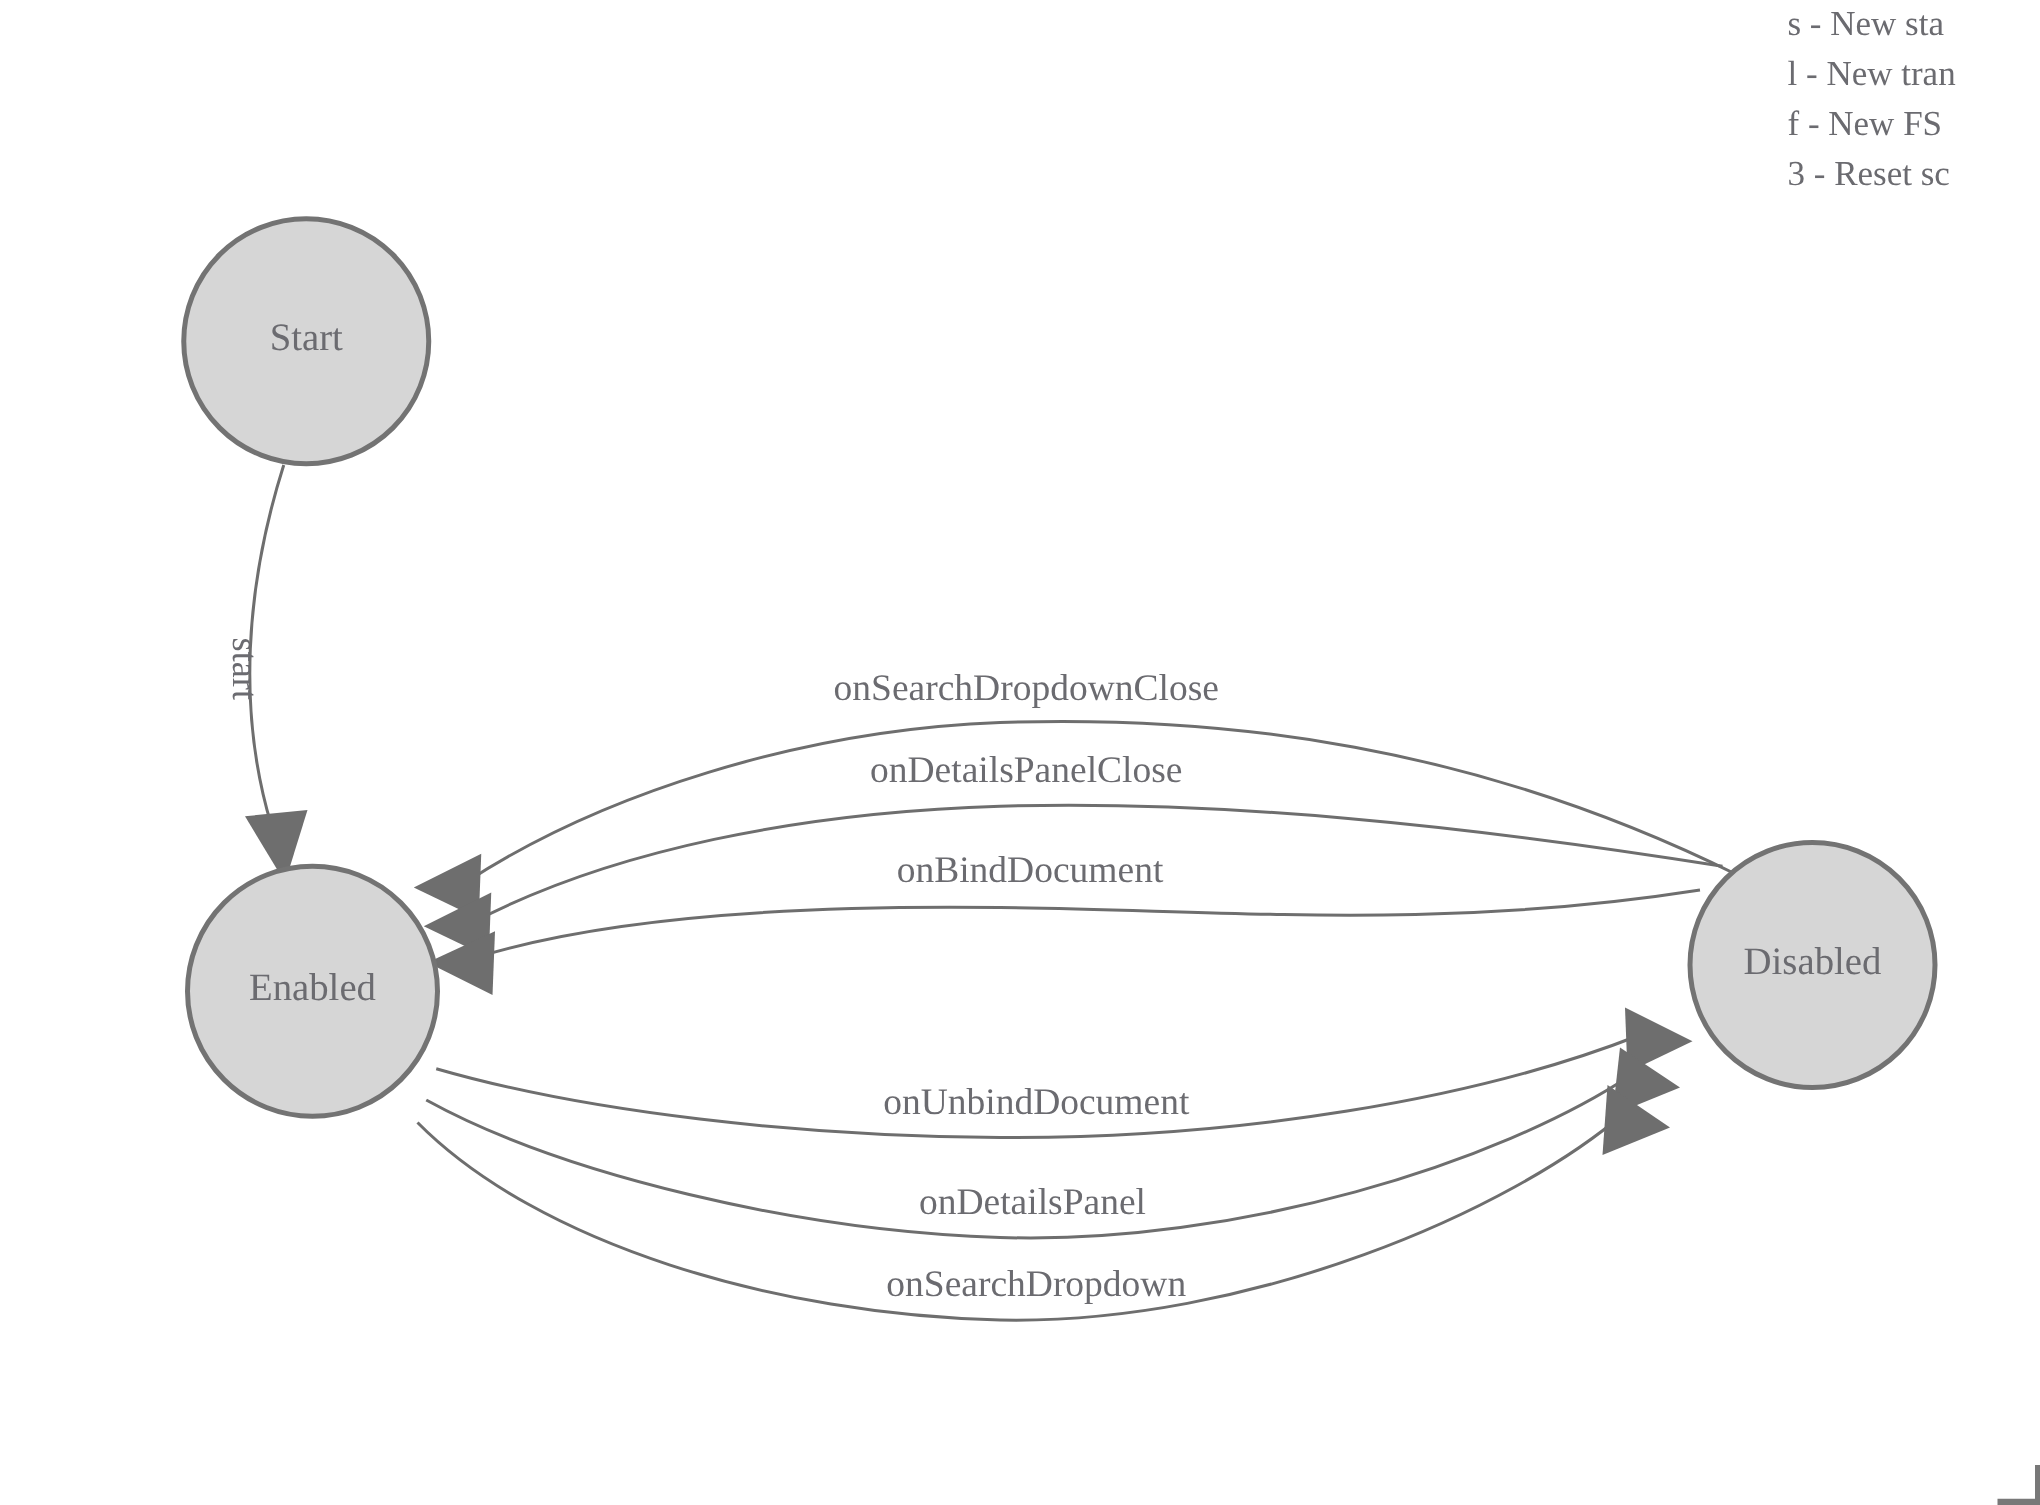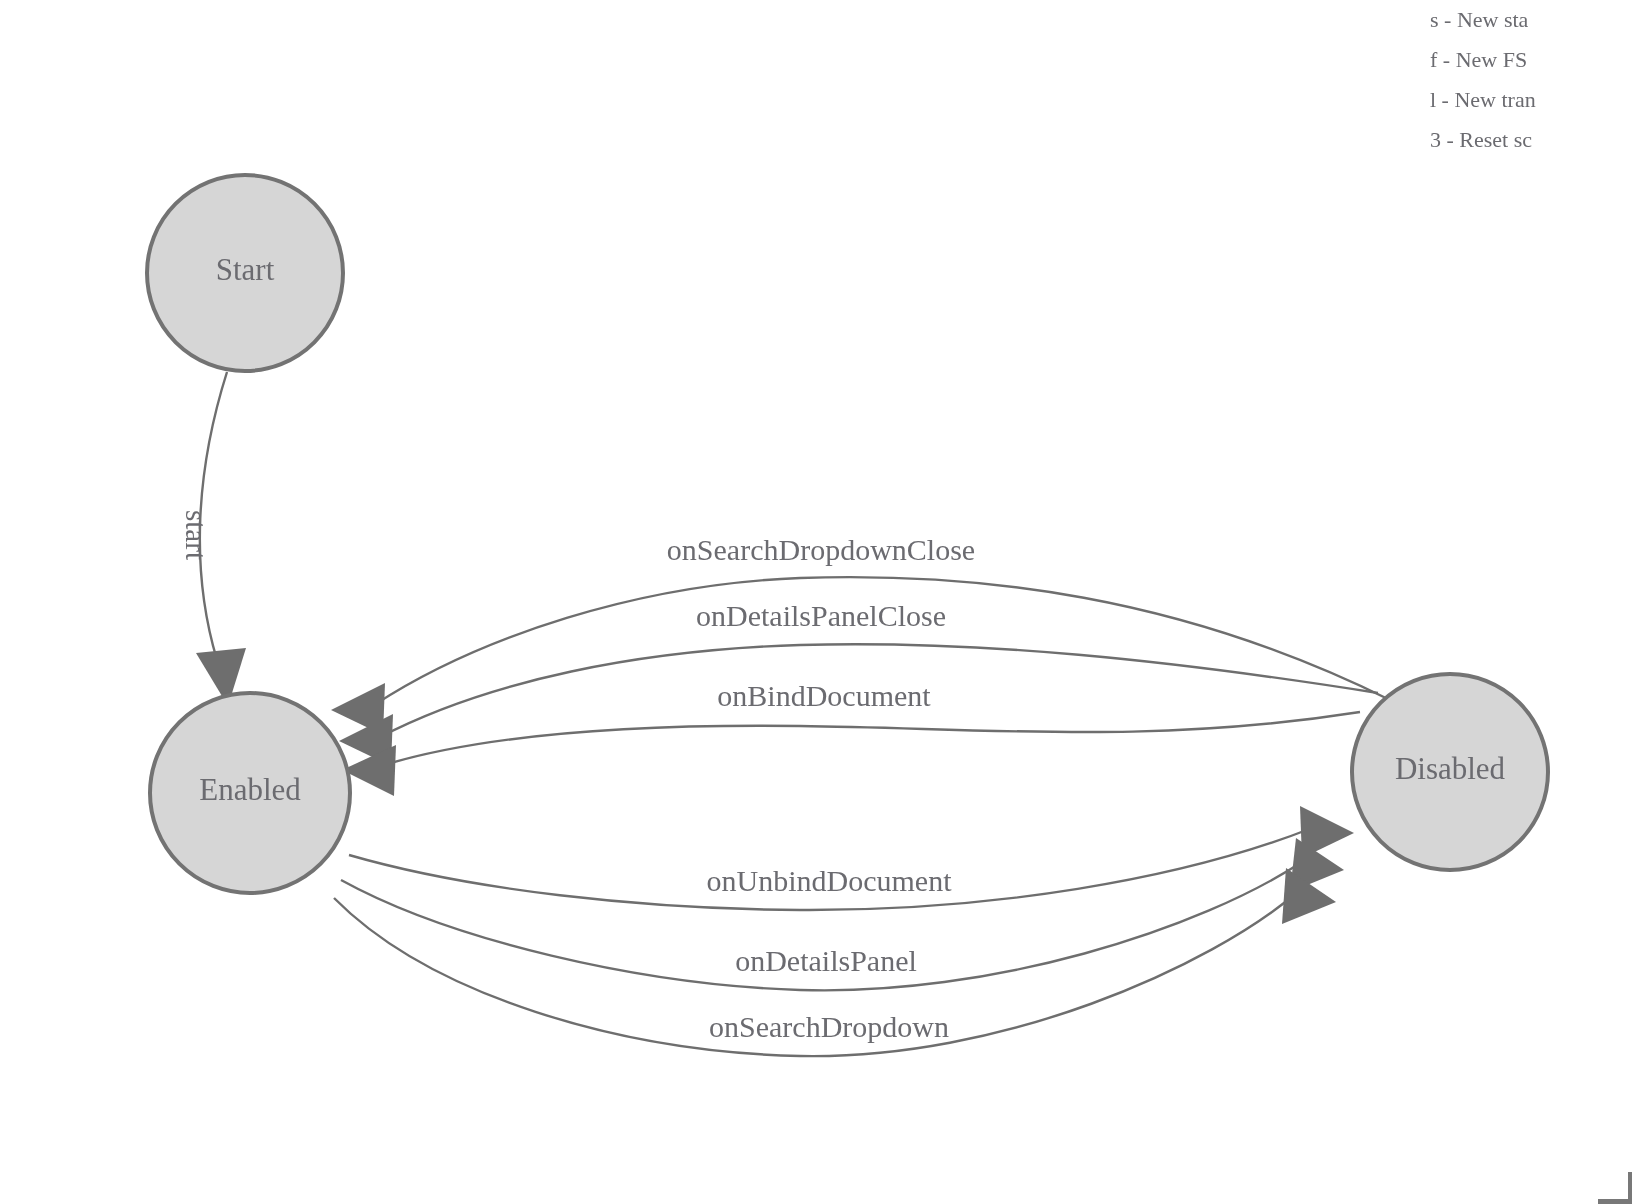--- a/index.html
+++ b/index.html
@@ -80,21 +80,21 @@
   #help-overlay {
     position: absolute;
     top: 0px;
     left: 1430px;
     width: 202px;
     overflow: hidden;
     pointer-events: auto;
   }
   .help-line {
     font-family: "Liberation Serif", "DejaVu Serif", serif;
-    font-size: 22px;
+    font-size: 28px;
     line-height: 40px;
     color: #6b6b70;
     white-space: nowrap;
   }
 
   
   #panel-corner {
     position: absolute;
     left: 1598px;
     top: 1172px;
@@ -199,22 +199,22 @@
       <text class="edge-label" x="826" y="964">onDetailsPanel</text>
 
       <text class="edge-label" x="829" y="1030">onSearchDropdown</text>
 
     </g>
 
   </svg>
 
   <div id="help-overlay">
     <div class="help-line">s - New sta</div>
+    <div class="help-line">l - New tran</div>
     <div class="help-line">f - New FS</div>
-    <div class="help-line">l - New tran</div>
     <div class="help-line">3 - Reset sc</div>
   </div>
 
   <div id="panel-corner">
     <div class="v-edge"></div>
     <div class="h-edge"></div>
   </div>
 
 </div>
 

